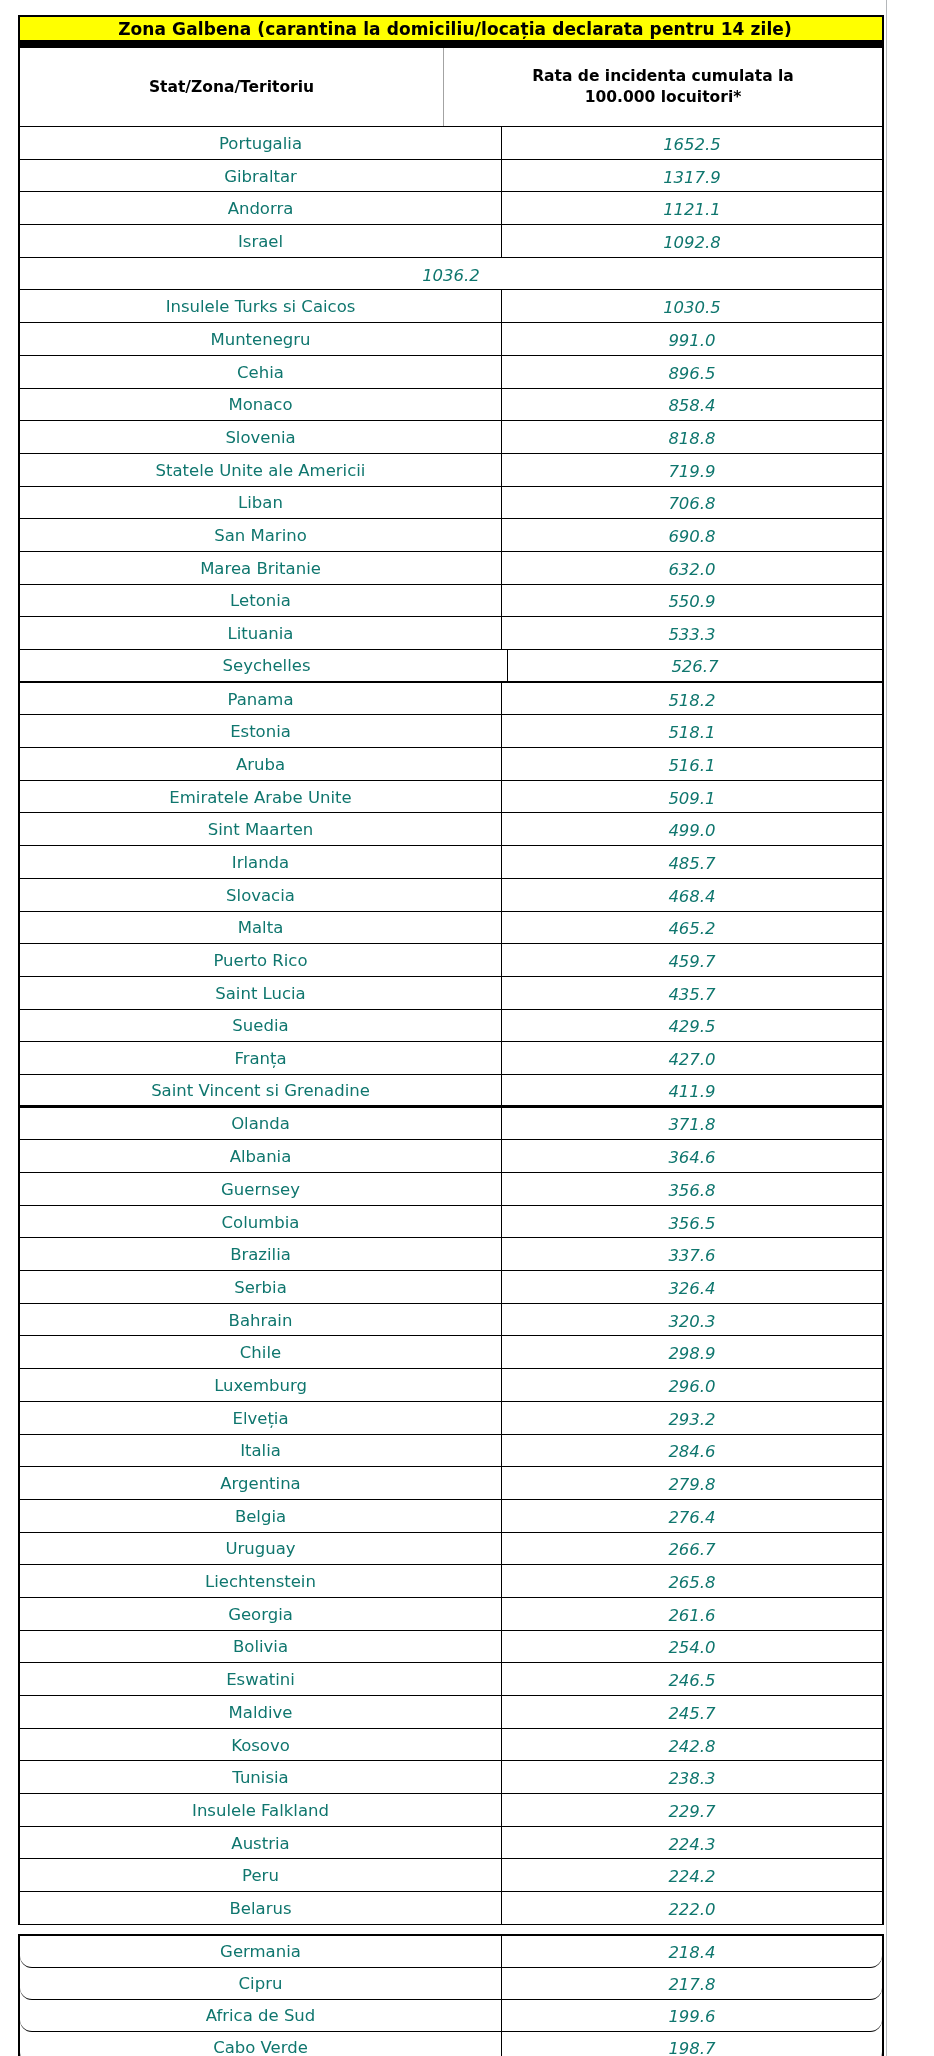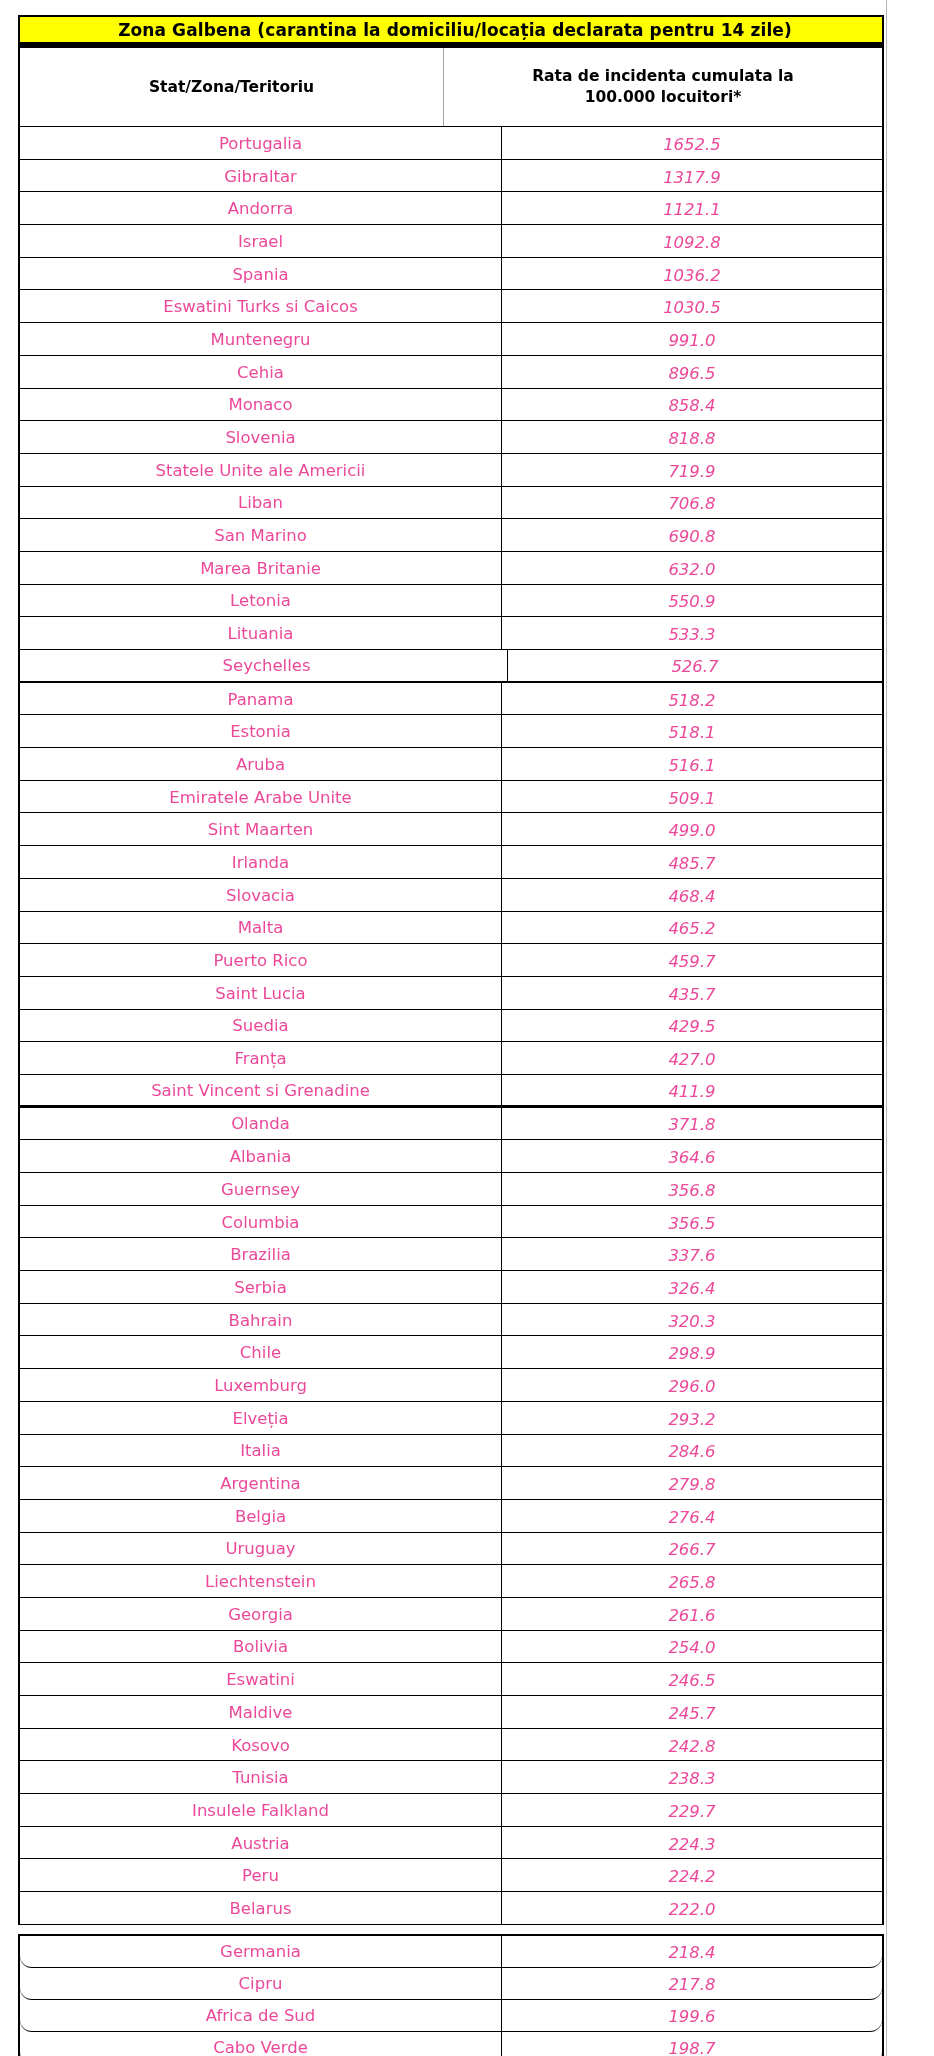--- a/index.html
+++ b/index.html
@@ -6,35 +6,35 @@
   body{
     width:934px;height:2056px;position:relative;background:#ffffff;
     font-family:"DejaVu Sans","Liberation Sans",sans-serif;
     overflow:hidden;
   }
   .page-edge{position:absolute;left:886px;top:0;width:1px;height:2056px;background:#b4b7ba;}
   .table-wrap{position:absolute;left:18px;top:15px;width:866px;}
   .seg{box-sizing:border-box;width:866px;border-left:2px solid #000;border-right:2px solid #000;}
   .title-row{
     box-sizing:border-box;height:33px;background:#ffff00;
-    border-top:2px solid #000;border-bottom:6px solid #000000;
+    border-top:2px solid #000;border-bottom:8px solid #000000;
     display:flex;align-items:center;justify-content:center;
     font-weight:bold;font-size:17px;color:#000;letter-spacing:.1px;padding-left:8px;
   }
   .header-row{display:flex;height:79px;box-sizing:border-box;border-bottom:1px solid #000;}
   .hcell{
     box-sizing:border-box;display:flex;align-items:center;justify-content:center;
     text-align:center;font-weight:bold;font-size:15.5px;color:#000;line-height:1.35;
   }
   .hc1{width:424px;border-right:1px solid #a3a3a3;}
   .hc2{flex:1;}
   .hc2 span{display:block;max-width:312px;}
   .row{
     display:flex;height:32.7px;box-sizing:border-box;border-bottom:1px solid #000;
-    font-size:16.5px;color:#ec4899;
+    font-size:16.5px;color:#0f766e;
   }
   #rowsD .row{height:32px;border-radius:12px;}
   .cell{box-sizing:border-box;display:flex;align-items:center;justify-content:center;text-align:center;}
   .cc1{width:482px;border-right:1px solid #000;padding-top:1px;}
   .cc2{flex:1;padding-top:3px;font-style:italic;}
   #rowsA .row:last-child{border-bottom-width:2px;padding-left:6px;}
   #rowsB .row:last-child{border-bottom-width:3px;}
   #segD{margin-top:9px;border-top:2px solid #000;}
   .stub{height:8px;border-bottom:none;}
 </style>
@@ -64,25 +64,24 @@
         </div>
         <div class="row">
           <div class="cell cc1">Andorra</div>
           <div class="cell cc2">1121.1</div>
         </div>
         <div class="row">
           <div class="cell cc1">Israel</div>
           <div class="cell cc2">1092.8</div>
         </div>
         <div class="row">
-          <div class="cell cc1">Spania</div>
           <div class="cell cc2">1036.2</div>
         </div>
         <div class="row">
-          <div class="cell cc1">Eswatini Turks si Caicos</div>
+          <div class="cell cc1">Insulele Turks si Caicos</div>
           <div class="cell cc2">1030.5</div>
         </div>
         <div class="row">
           <div class="cell cc1">Muntenegru</div>
           <div class="cell cc2">991.0</div>
         </div>
         <div class="row">
           <div class="cell cc1">Cehia</div>
           <div class="cell cc2">896.5</div>
         </div>

